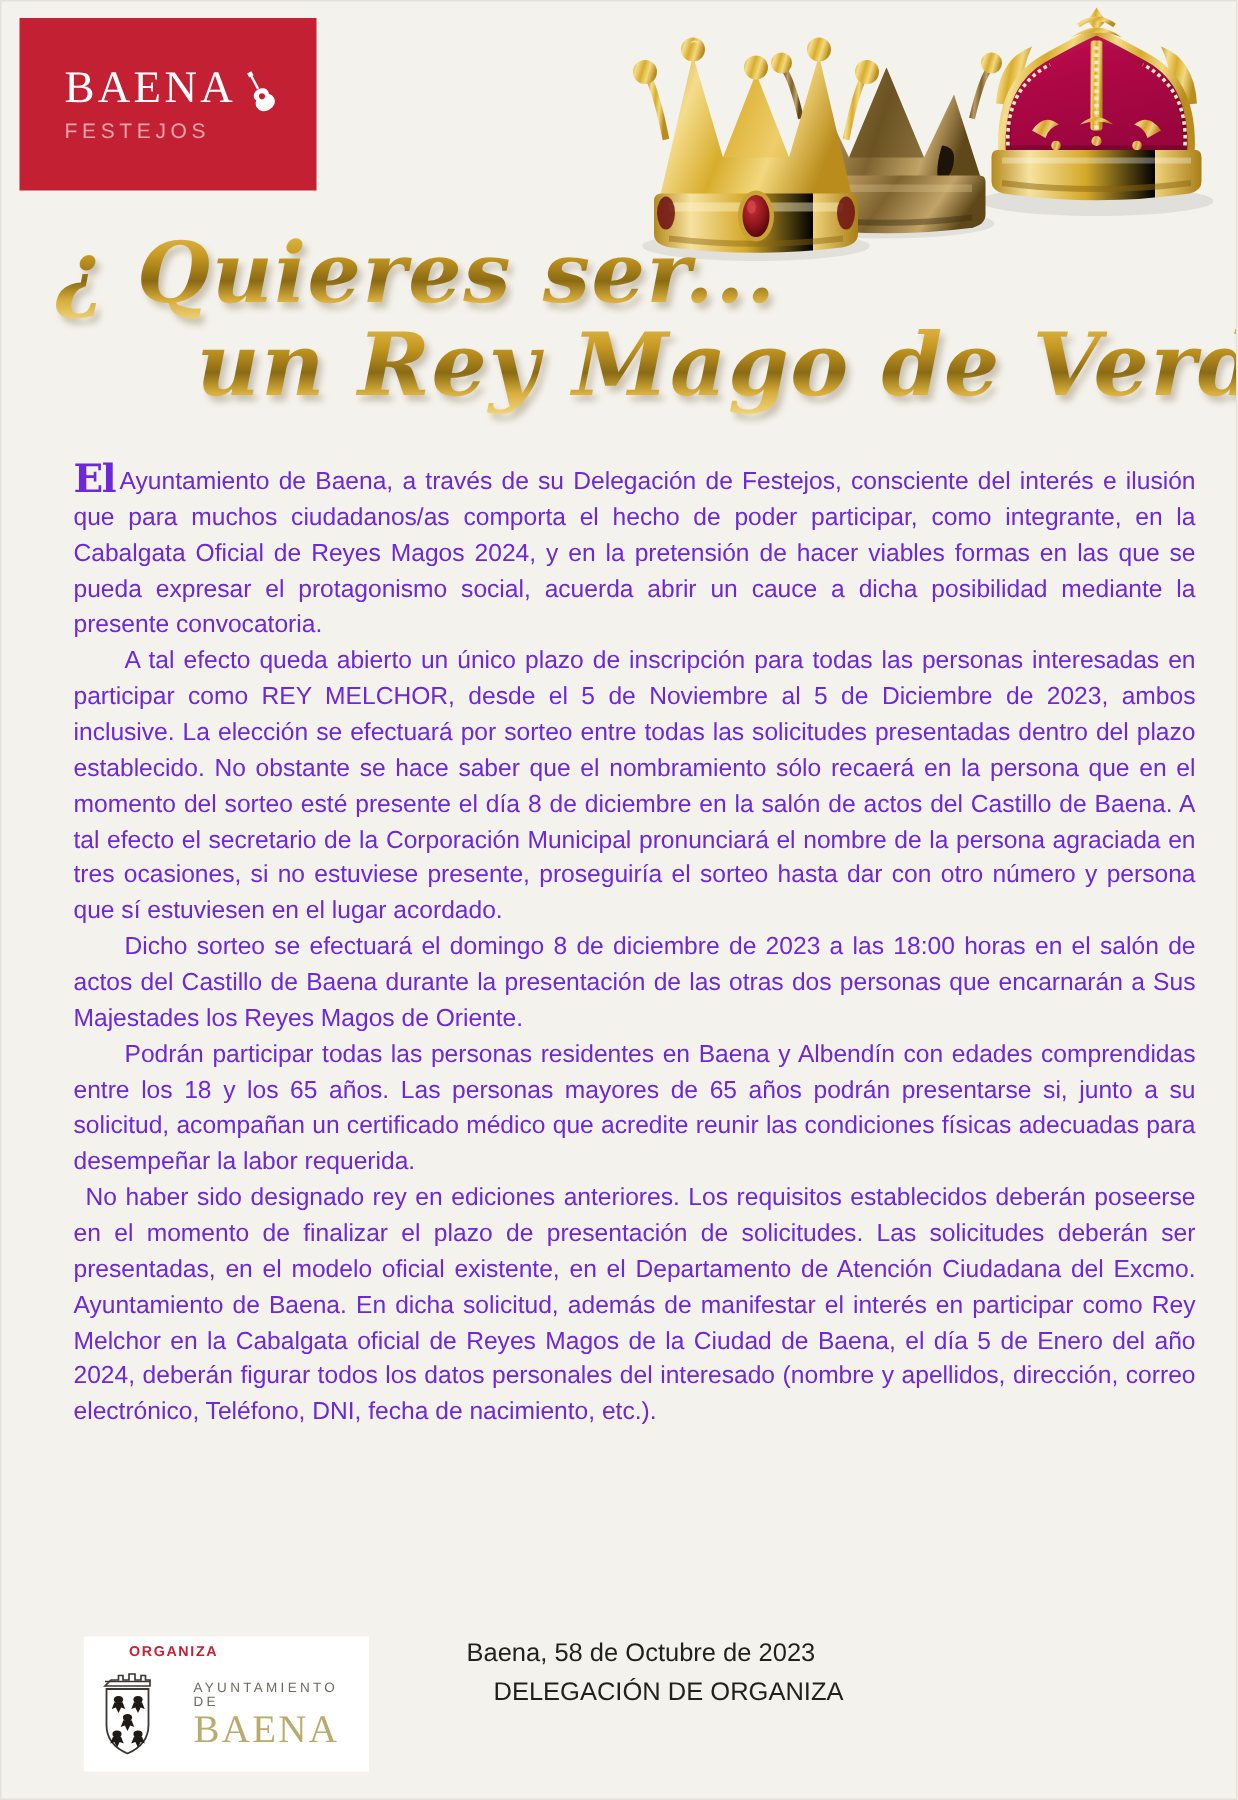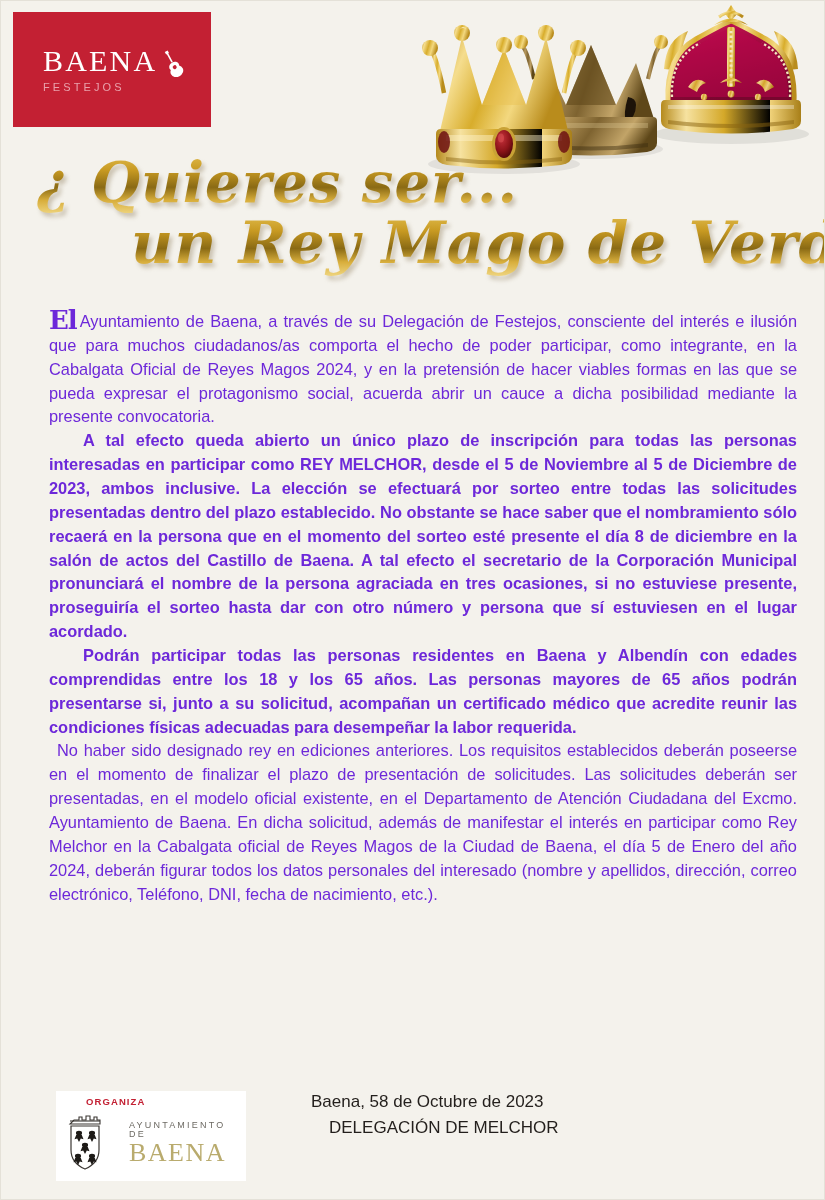--- a/index.html
+++ b/index.html
@@ -53,21 +53,21 @@
     line-height: 1;
     font-weight: 400;
   }
   .guitar-icon {
     margin-left: 1px;
     margin-bottom: -7px;
   }
   .brand-sub {
     font-family: "Liberation Sans", sans-serif;
     color: #f0b8c0;
-    font-size: 11px;
+    font-size: 14px;
     letter-spacing: 3.1px;
     margin-top: 5px;
     opacity: .85;
   }
 
   
   .crowns {
     position: absolute;
     left: 415px;
     top: 0px;
@@ -120,21 +120,21 @@
   }
   p.para {
     margin: 0;
     font-size: 16.4px;
     line-height: 1.455;
     text-align: justify;
     text-justify: inter-word;
     color: #6d28d9;
     font-family: "Liberation Sans", sans-serif;
   }
-  p.para.indent { text-indent: 34px; font-weight: bold; }
+  p.para.indent { text-indent: 34px; }
   p.para.indent-sm { text-indent: 8px; }
 
   .dropcap {
     font-family: "DejaVu Serif", serif;
     font-weight: 700;
     font-size: 26px;
     line-height: 0.9;
     letter-spacing: -1px;
     margin-right: 3px;
     vertical-align: -2px;
@@ -344,20 +344,21 @@
   </div>
 
   <div class="body-text">
 
     <p class="para">
       <span class="dropcap">El</span><span>Ayuntamiento de Baena, a través de su Delegación de Festejos, consciente del interés e ilusión que para muchos ciudadanos/as comporta el hecho de poder participar, como integrante, en la Cabalgata Oficial de Reyes Magos 2024, y en la pretensión de hacer viables formas en las que se pueda expresar el protagonismo social, acuerda abrir un cauce a dicha posibilidad mediante la presente convocatoria.</span>
     </p>
 
     <p class="para indent">A tal efecto queda abierto un único plazo de inscripción para todas las personas interesadas en participar como REY MELCHOR, desde el 5 de Noviembre al 5 de Diciembre de 2023, ambos inclusive. La elección se efectuará por sorteo entre todas las solicitudes presentadas dentro del plazo establecido. No obstante se hace saber que el nombramiento sólo recaerá en la persona que en el momento del sorteo esté presente el día 8 de diciembre en la salón de actos del Castillo de Baena. A tal efecto el secretario de la Corporación Municipal pronunciará el nombre de la persona agraciada en tres ocasiones, si no estuviese presente, proseguiría el sorteo hasta dar con otro número y persona que sí estuviesen en el lugar acordado.</p>
 
+    <p class="para indent">Dicho sorteo se efectuará el domingo 8 de diciembre de 2023 a las 18:00 horas en el salón de actos del Castillo de Baena durante la presentación de las otras dos personas que encarnarán a Sus Majestades los Reyes Magos de Oriente.</p>
 
 
     <p class="para indent">Podrán participar  todas las personas residentes en Baena y Albendín con edades comprendidas entre los 18 y los 65 años. Las personas mayores de 65 años podrán presentarse si, junto a su solicitud, acompañan un certificado médico que acredite reunir las condiciones físicas adecuadas para desempeñar la labor requerida.</p>
 
     <p class="para indent-sm">No haber sido designado rey en ediciones anteriores. Los requisitos establecidos deberán poseerse en el momento de finalizar el plazo de presentación de solicitudes. Las solicitudes deberán ser presentadas, en el modelo oficial existente, en el Departamento de Atención Ciudadana del Excmo. Ayuntamiento de Baena. En dicha solicitud, además de manifestar el interés en participar como Rey Melchor en la Cabalgata oficial de Reyes Magos de la Ciudad de Baena, el día 5 de Enero del año 2024, deberán figurar todos los datos personales del interesado (nombre y apellidos, dirección, correo electrónico, Teléfono, DNI, fecha de nacimiento, etc.).</p>
 
 
   </div>
 
   <div class="footer">
@@ -401,18 +402,18 @@
         </span>
         <span class="org-texts">
           <span class="org-sub">AYUNTAMIENTO DE</span>
           <span class="org-name">BAENA</span>
         </span>
       </div>
     </div>
 
     <div class="sign-block">
       <div>Baena,  58 de Octubre de 2023</div>
-      <div class="sign-line-2">DELEGACIÓN DE MELCHOR</div>
+      <div class="sign-line-2">DELEGACIÓN DE ORGANIZA</div>
     </div>
 
   </div>
 
 </div>
 
 </body></html>

